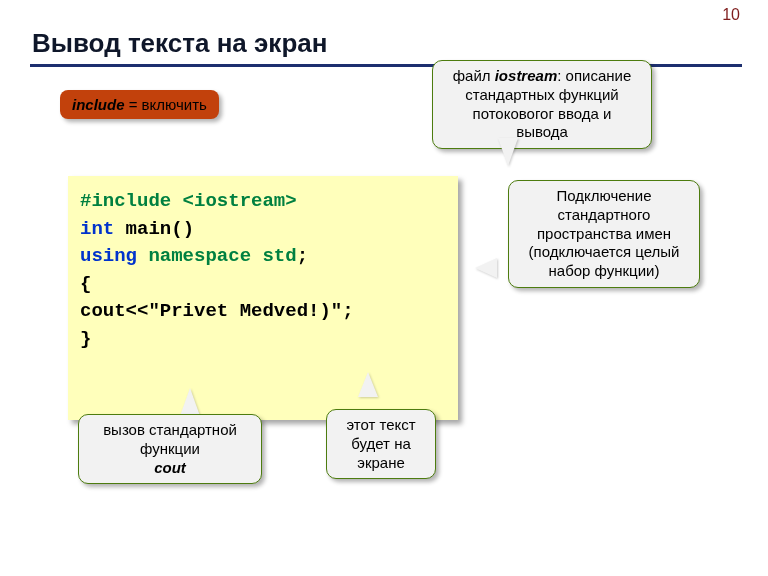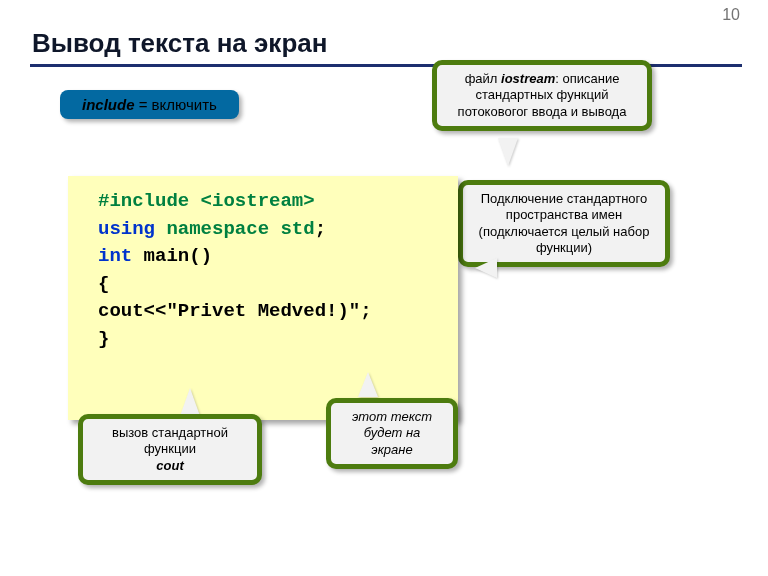--- a/index.html
+++ b/index.html
@@ -8,79 +8,79 @@
     height: 576px;
     background: #ffffff;
     font-family: Arial, Helvetica, sans-serif;
     position: relative;
     overflow: hidden;
   }
   .page-number {
     position: absolute;
     top: 6px;
     right: 28px;
-    color: #737373;
+    color: #7f1d1d;
     font-size: 16px;
   }
   .title {
     position: absolute;
     top: 28px;
     left: 32px;
     font-size: 26px;
     font-weight: bold;
     color: #0f172a;
   }
   .title-rule {
     position: absolute;
     top: 64px;
     left: 30px;
     width: 712px;
     height: 3px;
     background: #1d2f6f;
   }
   .callout {
     position: absolute;
-    border: 5px solid #4d7c0f;
+    border: 1px solid #4d7c0f;
     border-radius: 10px;
     background: #f2f2f2;
     box-shadow: 3px 3px 4px rgba(0,0,0,0.3);
     padding: 6px 12px;
     text-align: center;
-    font-size: 13px;
+    font-size: 15px;
     line-height: 1.25;
     color: #000;
   }
   .callout .bold-italic { font-style: italic; font-weight: bold; }
   .small-callout {
     position: absolute;
-    background: #0369a1;
+    background: #c2410c;
     border-radius: 8px;
     box-shadow: 3px 3px 4px rgba(0,0,0,0.3);
-    padding: 6px 22px;
+    padding: 6px 12px;
     font-size: 15px;
     font-style: italic;
     font-weight: bold;
   }
   .small-callout .normal { font-style: normal; font-weight: normal; }
   .tail {
     position: absolute;
     width: 0;
     height: 0;
     filter: drop-shadow(1px 1px 1px rgba(0,0,0,0.2));
   }
   
   .codebox {
     position: absolute;
     top: 176px;
     left: 68px;
     width: 390px;
     height: 244px;
     background: #ffffbb;
     box-shadow: 4px 4px 5px rgba(0,0,0,0.35);
-    padding: 12px 30px;
+    padding: 12px 12px;
     font-family: "Courier New", Courier, monospace;
     font-size: 19px;
     font-weight: bold;
     line-height: 1.45;
     color: #000;
   }
   .code-green { color: #008040; }
   .code-blue { color: #0033cc; }
   .code-black { color: #000; }
 </style>
@@ -94,44 +94,44 @@
 
 <div class="small-callout" style="top:90px; left:60px;">
   <span>include</span><span class="normal"> = включить</span>
 </div>
 
 <div class="callout" style="top:60px; left:432px; width:220px;">
   <span>файл </span><span class="bold-italic">iostream</span><span>: описание стандартных функций потоковогог ввода и вывода</span>
 </div>
 <div class="tail" style="top:138px; left:498px; border-left:10px solid transparent; border-right:10px solid transparent; border-top:28px solid #f2f2f2;"></div>
 
-<div class="callout" style="top:180px; left:458px; width:212px;">
+<div class="callout" style="top:180px; left:508px; width:192px;">
   <span>Подключение стандартного пространства имен (подключается целый набор функции)</span>
 </div>
 <div class="tail" style="top:258px; left:475px; border-top:10px solid transparent; border-bottom:10px solid transparent; border-right:22px solid #f2f2f2;"></div>
 
 <div class="codebox">
   <div>
     <span class="code-green">#include</span><span class="code-green"> &lt;iostream&gt;</span>
   </div>
   <div>
-    <span class="code-blue">using</span><span class="code-green"> namespace </span><span class="code-green">std</span><span class="code-black">;</span>
+    <span class="code-blue">int</span><span class="code-black"> main()</span>
   </div>
   <div>
-    <span class="code-blue">int</span><span class="code-black"> main()</span>
+    <span class="code-blue">using</span><span class="code-green"> namespace </span><span class="code-green">std</span><span class="code-black">;</span>
   </div>
   <div class="code-black">{</div>
   <div>
     <span>   </span><span class="code-black">cout</span><span class="code-black">&lt;&lt;"Privet Medved!)";</span>
   </div>
   <div class="code-black">}</div>
 </div>
 
 <div class="tail" style="top:388px; left:180px; border-left:10px solid transparent; border-right:10px solid transparent; border-bottom:28px solid #f2f2f2;"></div>
 <div class="callout" style="top:414px; left:78px; width:184px;">
   <div>вызов стандартной функции</div>
   <div class="bold-italic">cout</div>
 </div>
 
 <div class="tail" style="top:372px; left:358px; border-left:10px solid transparent; border-right:10px solid transparent; border-bottom:25px solid #f2f2f2;"></div>
-<div class="callout" style="top:398px; left:326px; width:132px;font-style:italic;">
+<div class="callout" style="top:409px; left:326px; width:110px;">
   <span>этот текст будет на экране</span>
 </div>
 
 </body></html>

